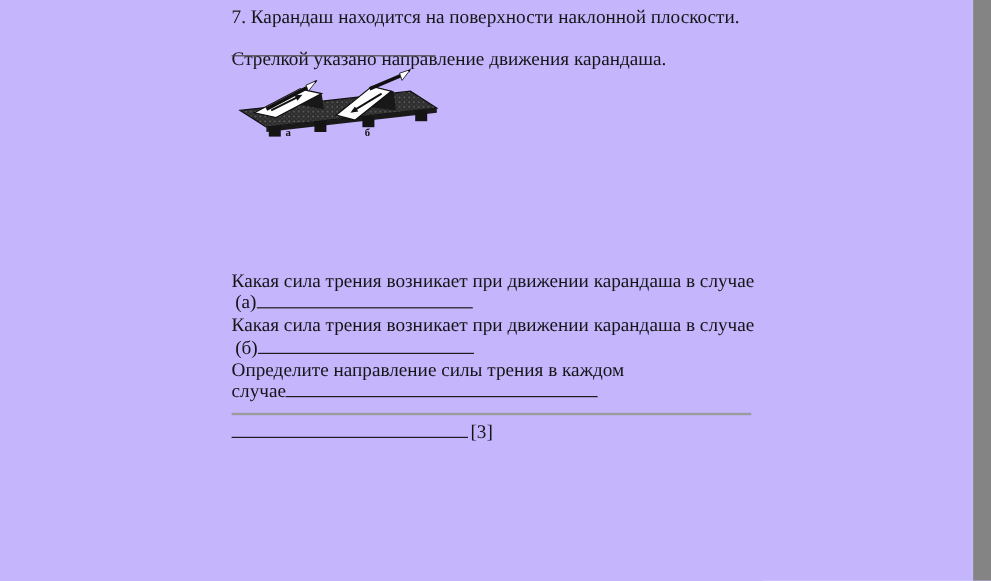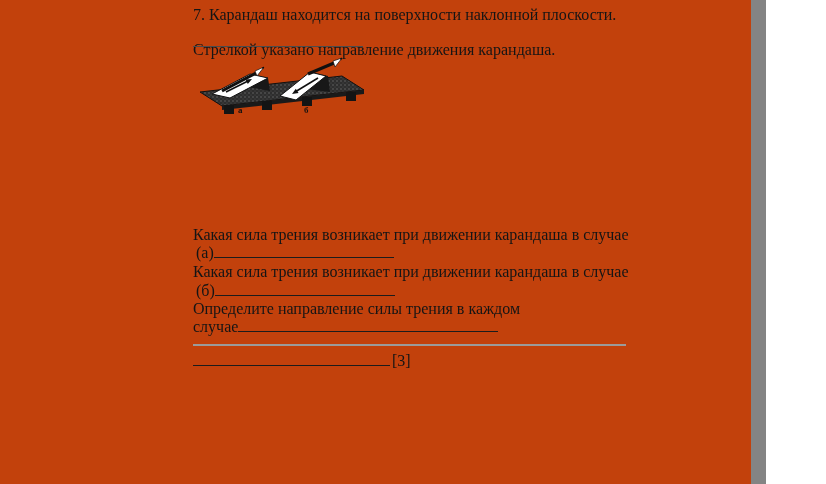--- a/index.html
+++ b/index.html
@@ -1,19 +1,19 @@
 <!DOCTYPE html>
 <html><head>
 <meta charset="utf-8">
 <style>
   html,body{margin:0;padding:0;}
   .canvas{
     position:relative;
-    width:766px;height:484px;
-    background:#c2410c;
+    width:826px;height:484px;
+    background:#c4b5fd;
     overflow:hidden;
     font-family:"Liberation Serif", serif;
     color:#151515;
   }
   .scrollbar{
     position:absolute;top:0;right:0;
     width:15px;height:484px;
     background:#848484;
   }
   .line{

